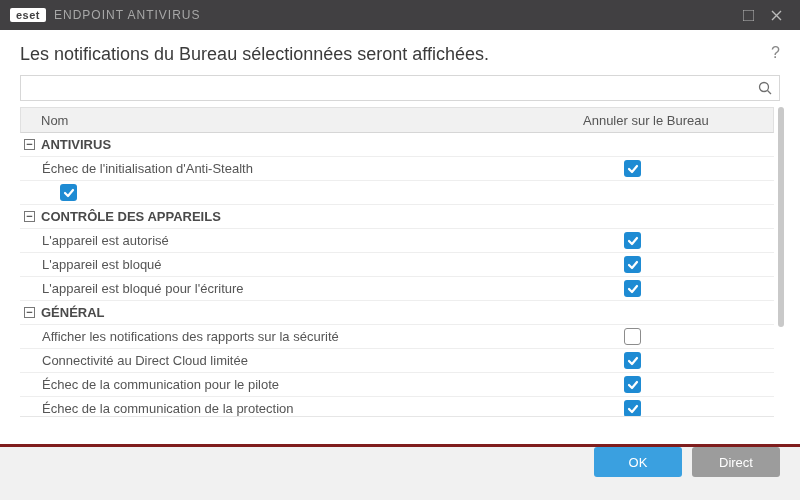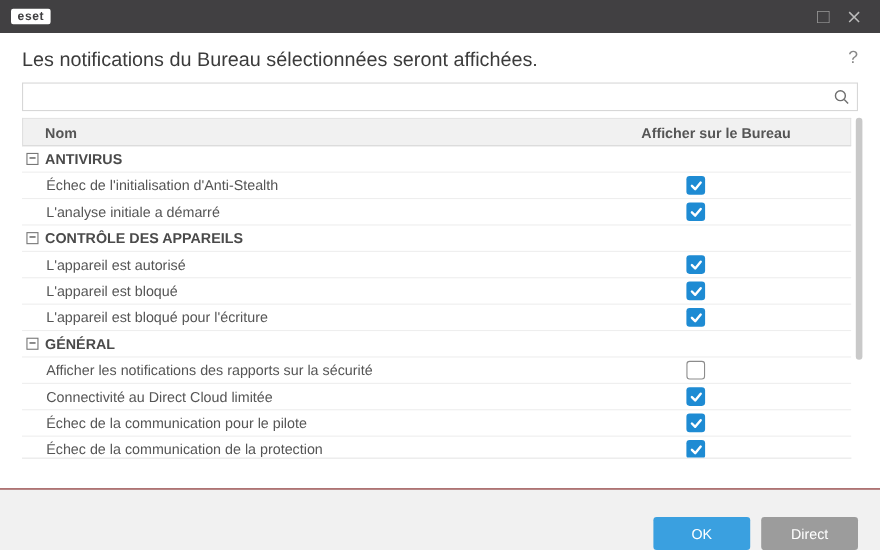--- a/index.html
+++ b/index.html
@@ -12,45 +12,46 @@
   .titlebar .winbtn svg { display: block; margin: auto; }
   .heading { padding: 14px 20px 10px 20px; display: flex; }
   .heading h1 { font-size: 18px; font-weight: 400; color: #3b3b3b; flex: 1; }
   .help-icon { color: #888; font-size: 16px; cursor: pointer; }
   .search-row { margin: 0 20px; border: 1px solid #d7d7d7; height: 26px; display: flex; align-items: center; }
   .search-row input { flex: 1; border: none; outline: none; padding: 0 8px; font-size: 13px; background: transparent; }
   .search-row .sicon { width: 28px; display: flex; align-items: center; justify-content: center; color: #6f6f6f; }
   .table-wrap { margin: 6px 14px 0 20px; height: 310px; position: relative; display: flex; }
   .table { flex: 1; overflow: hidden; border-bottom: 1px solid #e6e6e6; }
   .row { display: flex; align-items: center; height: 24px; border-bottom: 1px solid #eee; }
-  .row.header { background: #f1f1f1; font-weight: 700; color: #555; height: 26px; border: 1px solid #e0e0e0; border-bottom: 1px solid #d6d6d6; }
+  .row.header { background: #f1f1f1; font-weight: 400; color: #555; height: 26px; border: 1px solid #e0e0e0; border-bottom: 1px solid #d6d6d6; }
   .row .cell-name { flex: 1; padding-left: 20px; white-space: nowrap; overflow: hidden; text-overflow: ellipsis; }
   .row.header .cell-name { padding-left: 20px; }
   .row .cell-chk { width: 190px; display: flex; align-items: center; }
   .row.group { font-weight: 700; color: #4a4a4a; }
   .row.group .cell-name { padding-left: 4px; display: flex; align-items: center; gap: 6px; }
   .collapse { width: 11px; height: 11px; border: 1px solid #777; display: inline-flex; align-items: center; justify-content: center; font-size: 11px; line-height: 1; color: #555; background: #fff; }
   .row.item .cell-name { padding-left: 22px; color: #555; }
   .chk { width: 17px; height: 17px; border-radius: 3px; display: inline-flex; align-items: center; justify-content: center; margin-left: 40px; cursor: pointer; }
   .chk.on { background: #1e8bd3; }
   .chk.off { background: #fff; border: 1.5px solid #8c8c8c; }
   .chk.on svg { stroke: #fff; }
   .scrollbar { width: 10px; margin-left: 2px; background: transparent; position: relative; }
   .scroll-track { position: absolute; top: 0; bottom: 0; left: 2px; width: 6px; }
   .scroll-thumb { position: absolute; top: 0; width: 6px; height: 220px; background: #c9c9c9; border-radius: 3px; }
-  .footer { position: absolute; bottom: 0; left: 0; right: 0; height: 56px; background: #f1f1f1; display: flex; align-items: flex-end; justify-content: flex-end; padding: 0 20px; gap: 10px; border-top: 1px solid #7f1d1d; }
+  .footer { position: absolute; bottom: 0; left: 0; right: 0; height: 56px; background: #f1f1f1; display: flex; align-items: flex-start; justify-content: flex-end; padding: 0 20px; gap: 10px; border-top: 3px solid #7f1d1d; }
   .btn { min-width: 88px; height: 30px; border-radius: 3px; font-size: 13px; border: none; color: #fff; cursor: pointer; }
   .btn.primary { background: #3aa0e0; }
   .btn.secondary { background: #9c9c9c; }
 </style>
 </head>
 <body>
 
 <div class="titlebar">
   <span class="logo">eset</span>
+  <span class="prod">ENDPOINT ANTIVIRUS</span>
   <span class="spacer"></span>
   <span class="winbtn">
     <svg width="11" height="11" viewBox="0 0 11 11">
         <rect x="0" y="0" width="11" height="11" fill="none" stroke="#bbb" stroke-width="1"></rect>
       </svg>
   </span>
   <span class="winbtn">
     <svg width="11" height="11" viewBox="0 0 11 11">
         <path d="M1 1 L10 10 M10 1 L1 10" stroke="#bbb" stroke-width="1.4"></path>
       </svg>
@@ -69,42 +70,41 @@
         <circle cx="6" cy="6" r="4.5" fill="none" stroke="#6f6f6f" stroke-width="1.3"></circle>
         <path d="M9.5 9.5 L13 13" stroke="#6f6f6f" stroke-width="1.3"></path>
       </svg>
   </span>
 </div>
 
 <div class="table-wrap">
   <div class="table">
     <div class="row header">
       <div class="cell-name">Nom</div>
-      <div class="cell-chk">Afficher sur le Bureau</div>
+      <div class="cell-chk">Annuler sur le Bureau</div>
     </div>
     <div id="table-body">
         <div class="row group">
           <div class="cell-name">
             <span class="collapse">−</span>
             <span>ANTIVIRUS</span>
           </div>
           <div class="cell-chk"></div>
         </div>
         <div class="row item">
           <div class="cell-name">Échec de l'initialisation d'Anti-Stealth</div>
           <div class="cell-chk">
             <span class="chk on">
               <svg width="12" height="12" viewBox="0 0 12 12">
                 <path d="M2 6 L5 9 L10 3" fill="none" stroke-width="2.2" stroke-linecap="round" stroke-linejoin="round"></path>
               </svg>
             </span>
           </div>
         </div>
         <div class="row item">
-          <div class="cell-name">L'analyse initiale a démarré</div>
           <div class="cell-chk">
             <span class="chk on">
               <svg width="12" height="12" viewBox="0 0 12 12">
                 <path d="M2 6 L5 9 L10 3" fill="none" stroke-width="2.2" stroke-linecap="round" stroke-linejoin="round"></path>
               </svg>
             </span>
           </div>
         </div>
         <div class="row group">
           <div class="cell-name">

